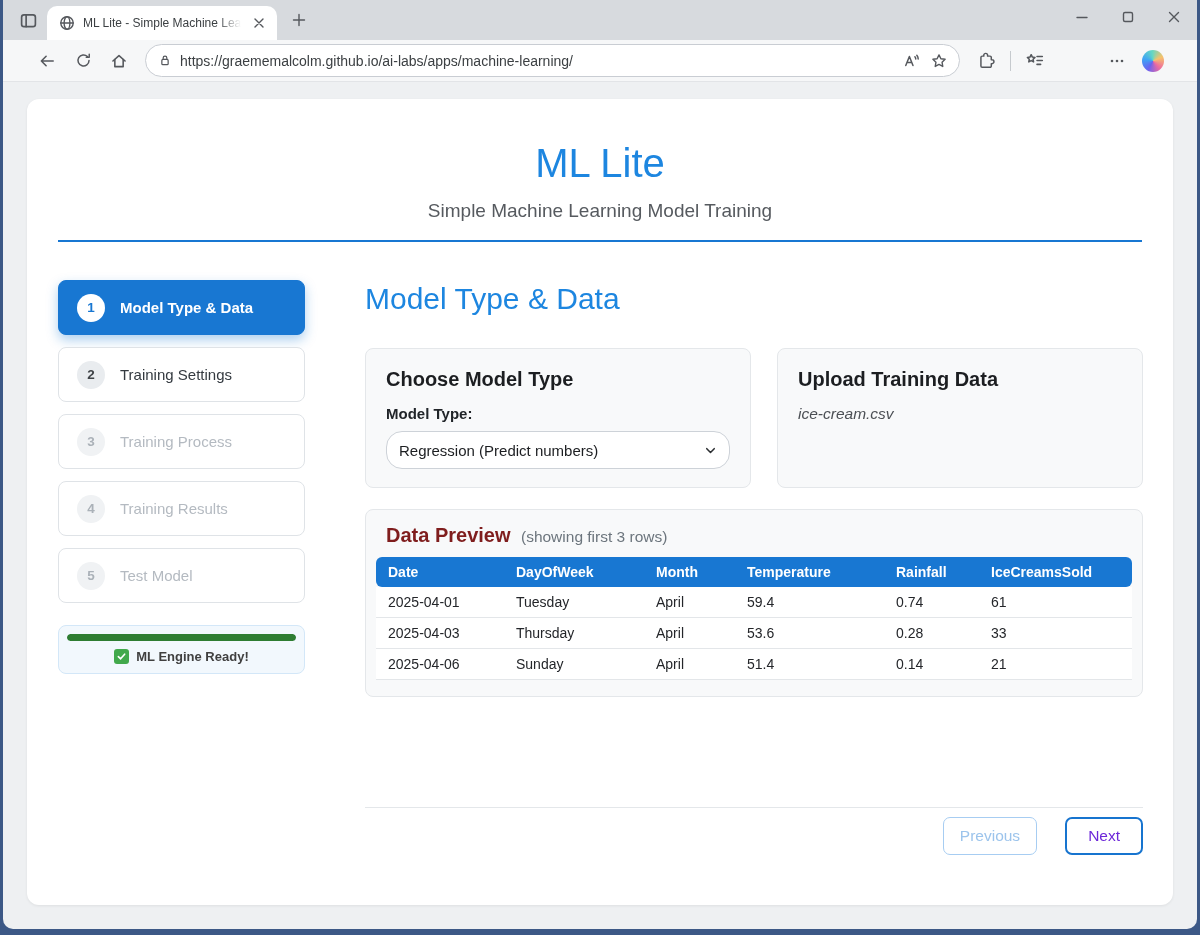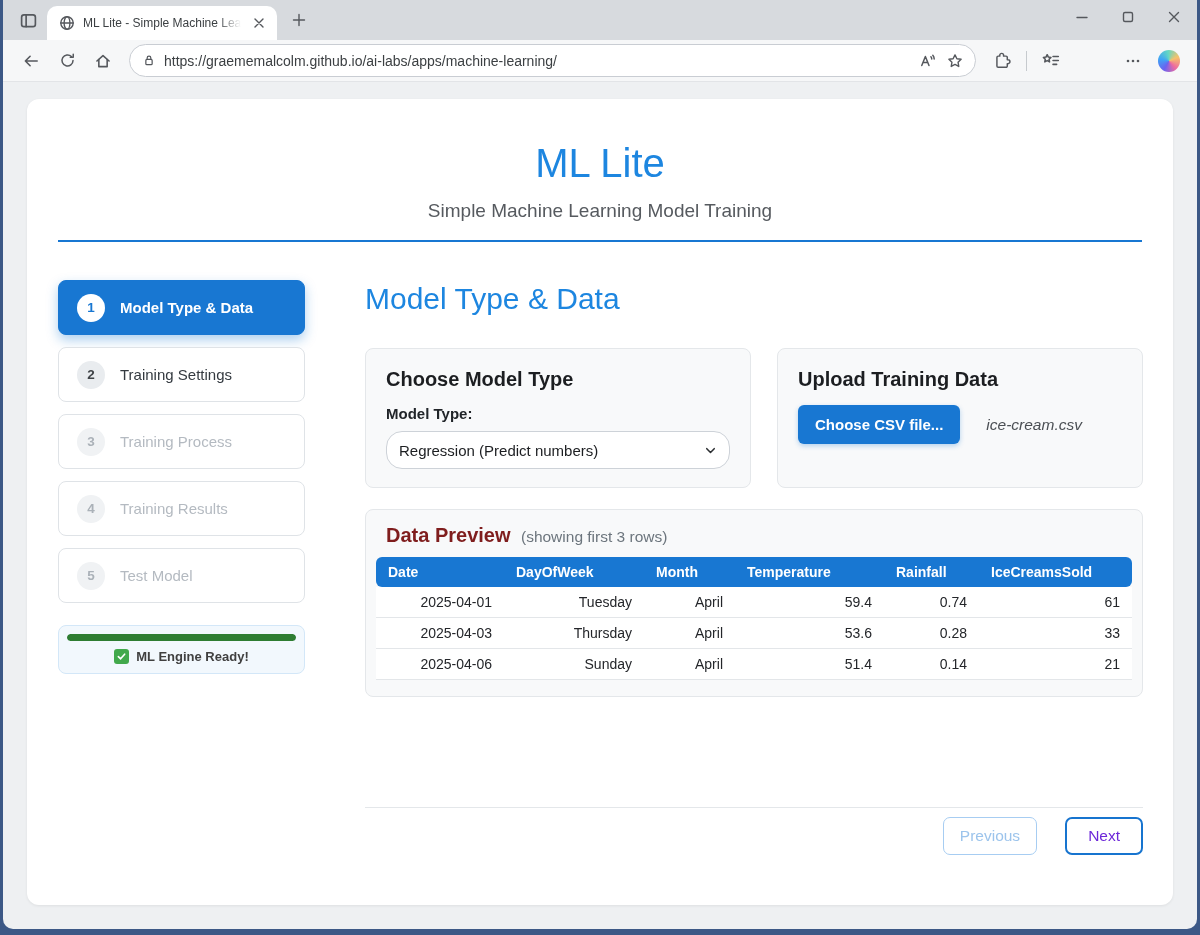--- a/index.html
+++ b/index.html
@@ -19,21 +19,21 @@
                mask-image:linear-gradient(90deg,#000 85%,transparent); }
   .icon-btn { border:none; background:transparent; display:flex; align-items:center; justify-content:center;
               cursor:pointer; border-radius:6px; }
   .tab-close { width:20px; height:20px; }
   .newtab { width:28px; height:28px; margin:0 0 6px 8px; }
   .win-controls { margin-left:auto; display:flex; align-self:flex-start; }
   .win-btn { width:46px; height:34px; border:none; background:transparent; display:flex;
              align-items:center; justify-content:center; cursor:pointer; }
 
   .toolbar { height:42px; background:#f6f7f8; border-bottom:1px solid #e2e4e7; display:flex;
-             align-items:center; padding:0 10px; flex-shrink:0; }
+             align-items:center; padding:0 26px; flex-shrink:0; }
   .nav-btn { width:32px; height:32px; margin:0 2px; }
   .addressbar { flex:1; max-width:885px; height:33px; background:#fff; border:1px solid #c9cdd3;
                 border-radius:17px; display:flex; align-items:center; padding:0 6px 0 12px; margin:0 8px; }
   .url-input { flex:1; border:none; outline:none; font-size:14px; color:#3c4043; background:transparent;
                font-family:"Liberation Sans",sans-serif; }
   .pill-btn { width:28px; height:28px; }
   .tdivider { width:1px; height:20px; background:#c6cace; margin:0 6px; }
   .copilot-disc { width:22px; height:22px; border-radius:50%;
       background:conic-gradient(from 210deg,#6a62f0,#3fa3f5,#63d7c4,#f6c26b,#ee6aa0,#6a62f0); }
 
@@ -89,21 +89,21 @@
   .filename { font-style:italic; color:#4b4f54; font-size:15.5px; }
 
   .preview-card { margin-top:21px; padding:14px 10px 16px; }
   .preview-title-row { margin:0 0 10px 10px; }
   .preview-title { font-size:20px; font-weight:700; color:#7f1d1d; }
   .preview-sub { font-size:15.5px; font-weight:400; color:#6c757d; margin-left:6px; }
   table.data { width:100%; border-collapse:separate; border-spacing:0; font-size:14px; }
   table.data th { background:#1877d2; color:#fff; font-weight:600; text-align:left; padding:7px 12px; }
   table.data th:first-child { border-radius:6px 0 0 6px; }
   table.data th:last-child { border-radius:0 6px 6px 0; }
-  table.data td { background:#fff; color:#24262a; padding:7px 12px; border-bottom:1px solid #e3e6e9;text-align:right; }
+  table.data td { background:#fff; color:#24262a; padding:7px 12px; border-bottom:1px solid #e3e6e9; }
   table.data th:nth-child(1){width:128px} table.data th:nth-child(2){width:140px}
   table.data th:nth-child(3){width:91px}  table.data th:nth-child(4){width:149px}
   table.data th:nth-child(5){width:95px}
 
   .footer-rule { border:none; border-top:1px solid #e4e7ea; margin-top:110px; }
   .nav-row { display:flex; justify-content:flex-end; gap:28px; margin-top:9px; }
   .btn-prev { background:#fff; border:1px solid #a7cdf2; color:#9cc4ec; border-radius:7px;
               padding:9px 16px; font-size:15.5px; font-family:inherit; cursor:default; }
   .btn-next { background:#fff; border:2px solid #1774cf; color:#6d28d9; border-radius:7px;
               padding:8px 21px; font-size:15.5px; font-weight:500; font-family:inherit; cursor:pointer; }
@@ -285,21 +285,20 @@
                 <span>Regression (Predict numbers)</span>
                 <svg width="13" height="13" viewBox="0 0 14 14" fill="none" stroke="#2b2e31" stroke-width="1.6" stroke-linecap="round" stroke-linejoin="round">
                     <path d="M3 5 L7 9.2 L11 5"></path>
                   </svg>
               </div>
             </section>
 
             <section class="card upload-card">
               <h3 class="card-title">Upload Training Data</h3>
               <div class="upload-row">
-                <button class="btn-primary">Choose CSV file...</button>
                 <span class="filename">ice-cream.csv</span>
               </div>
             </section>
           </div>
 
           <section class="card preview-card">
             <div class="preview-title-row">
               <span class="preview-title">Data Preview</span>
               <span class="preview-sub">(showing first 3 rows)</span>
             </div>

